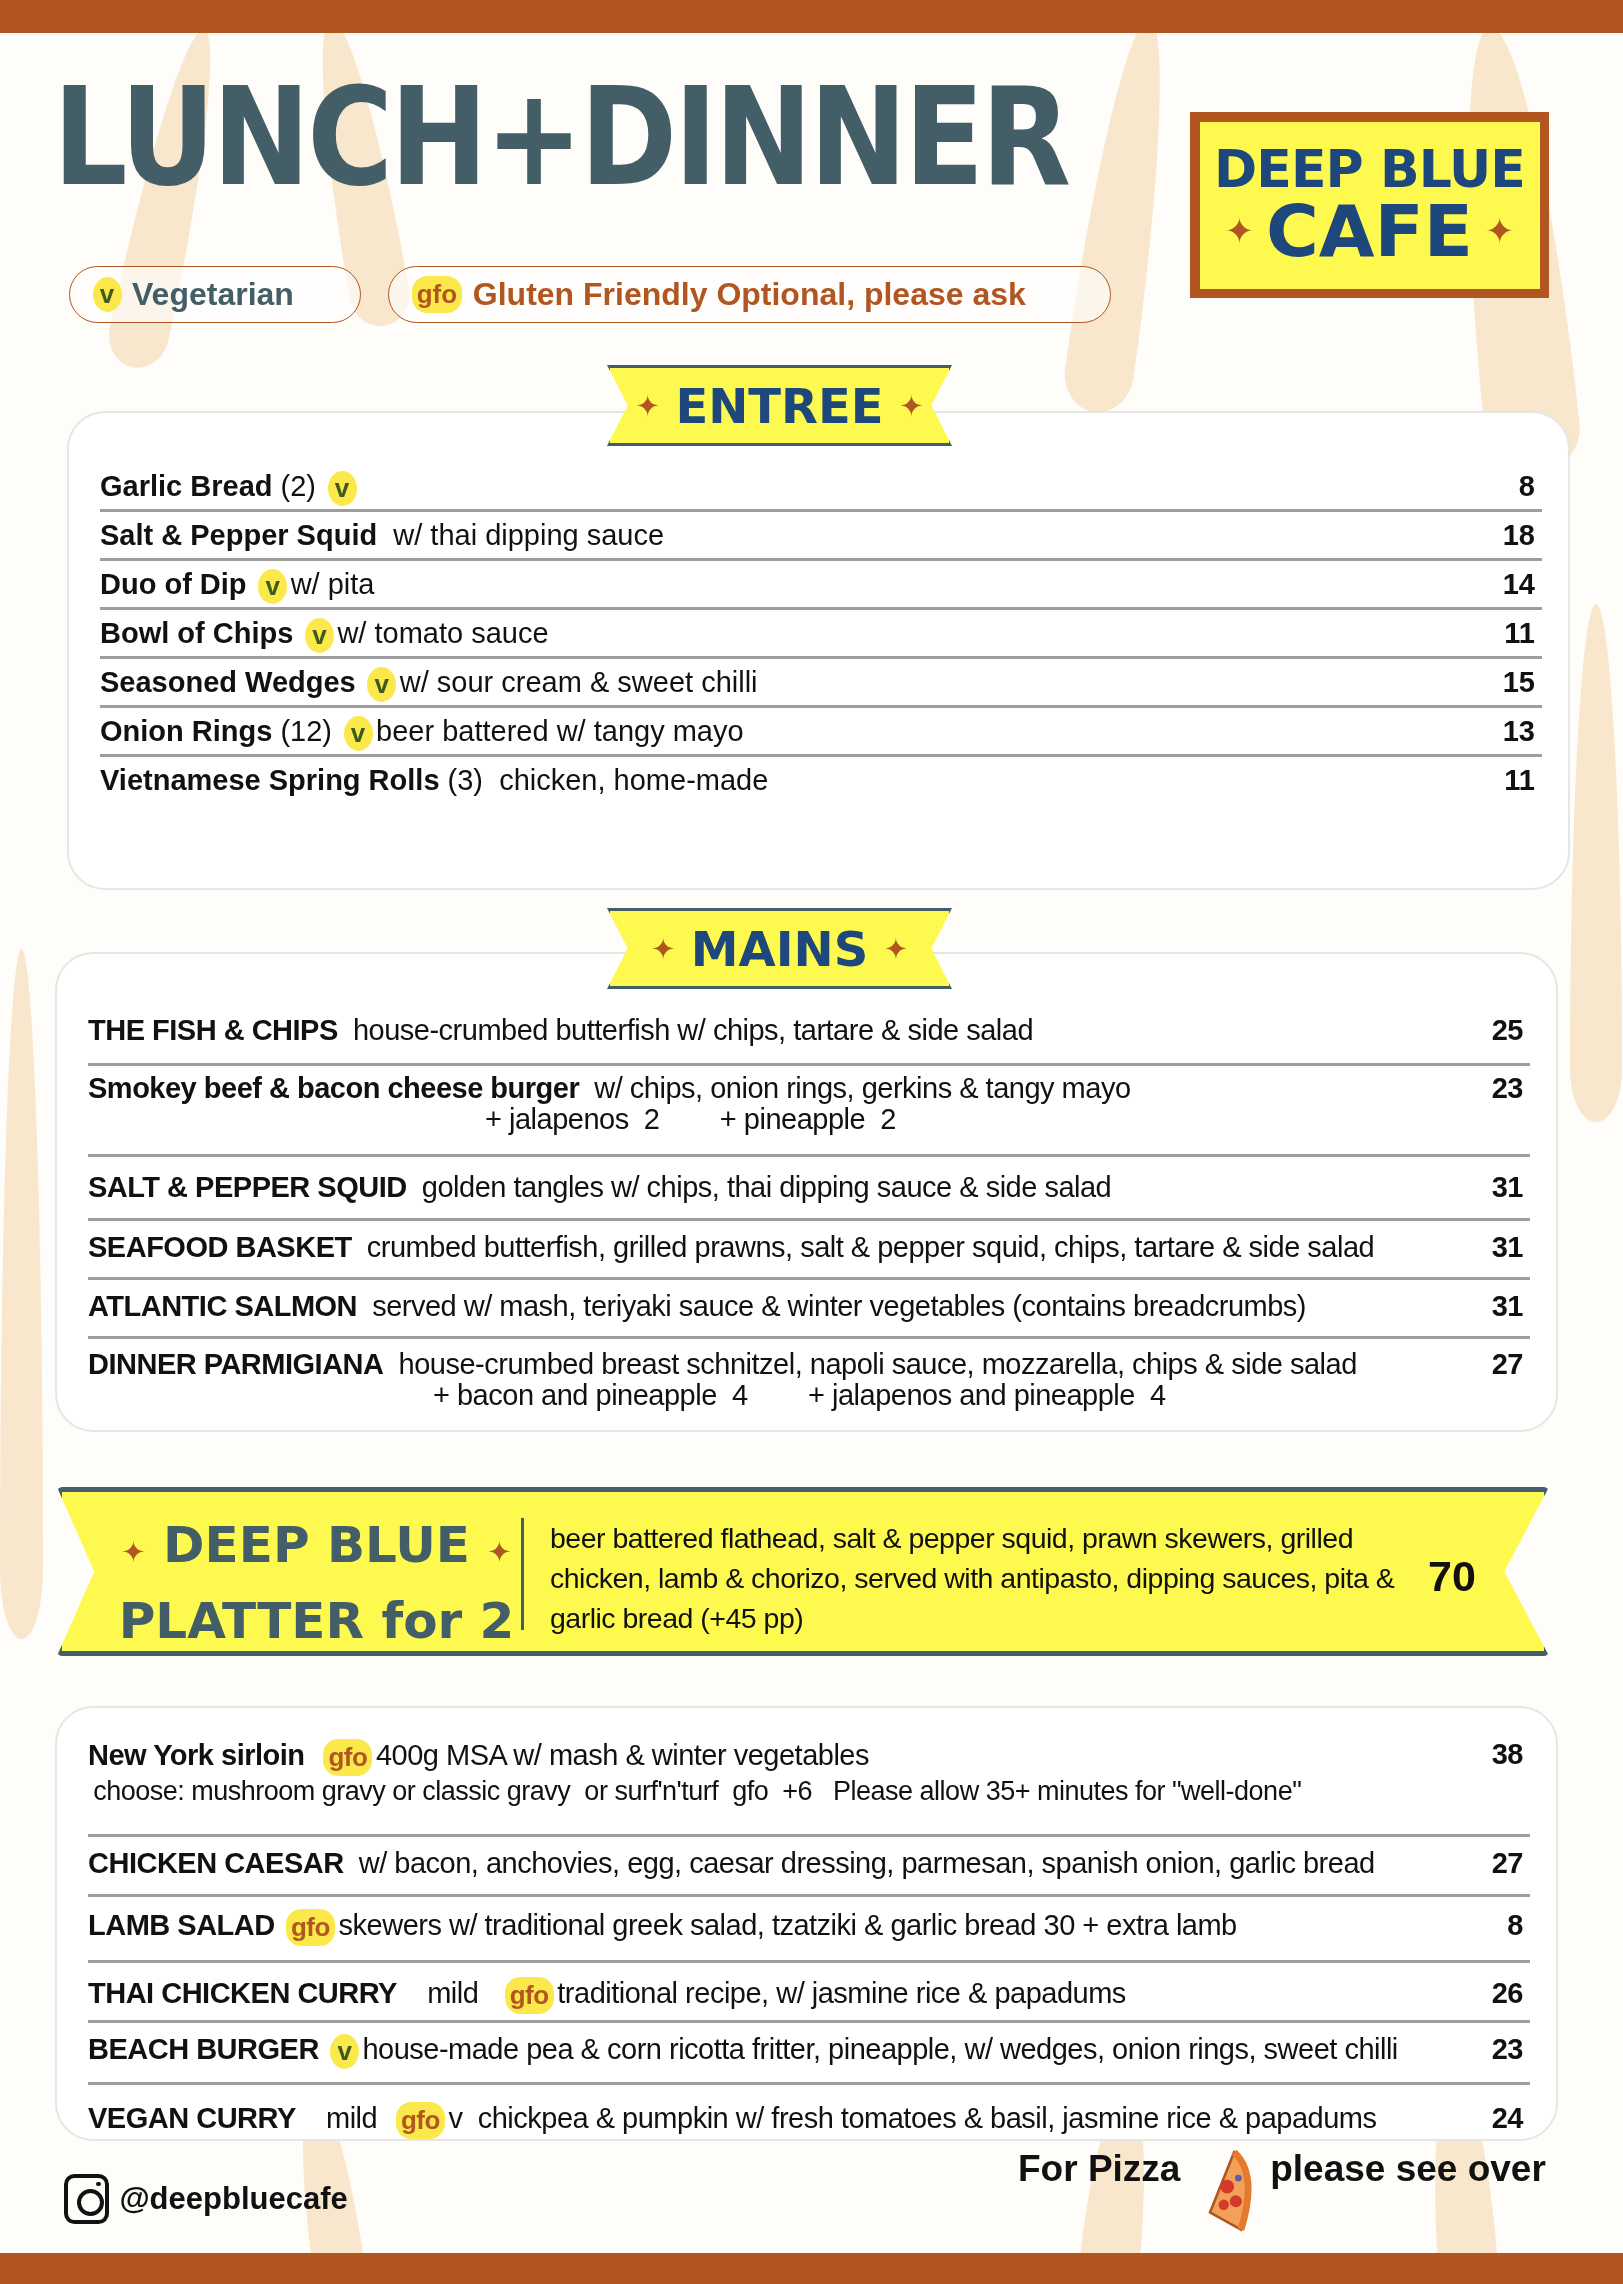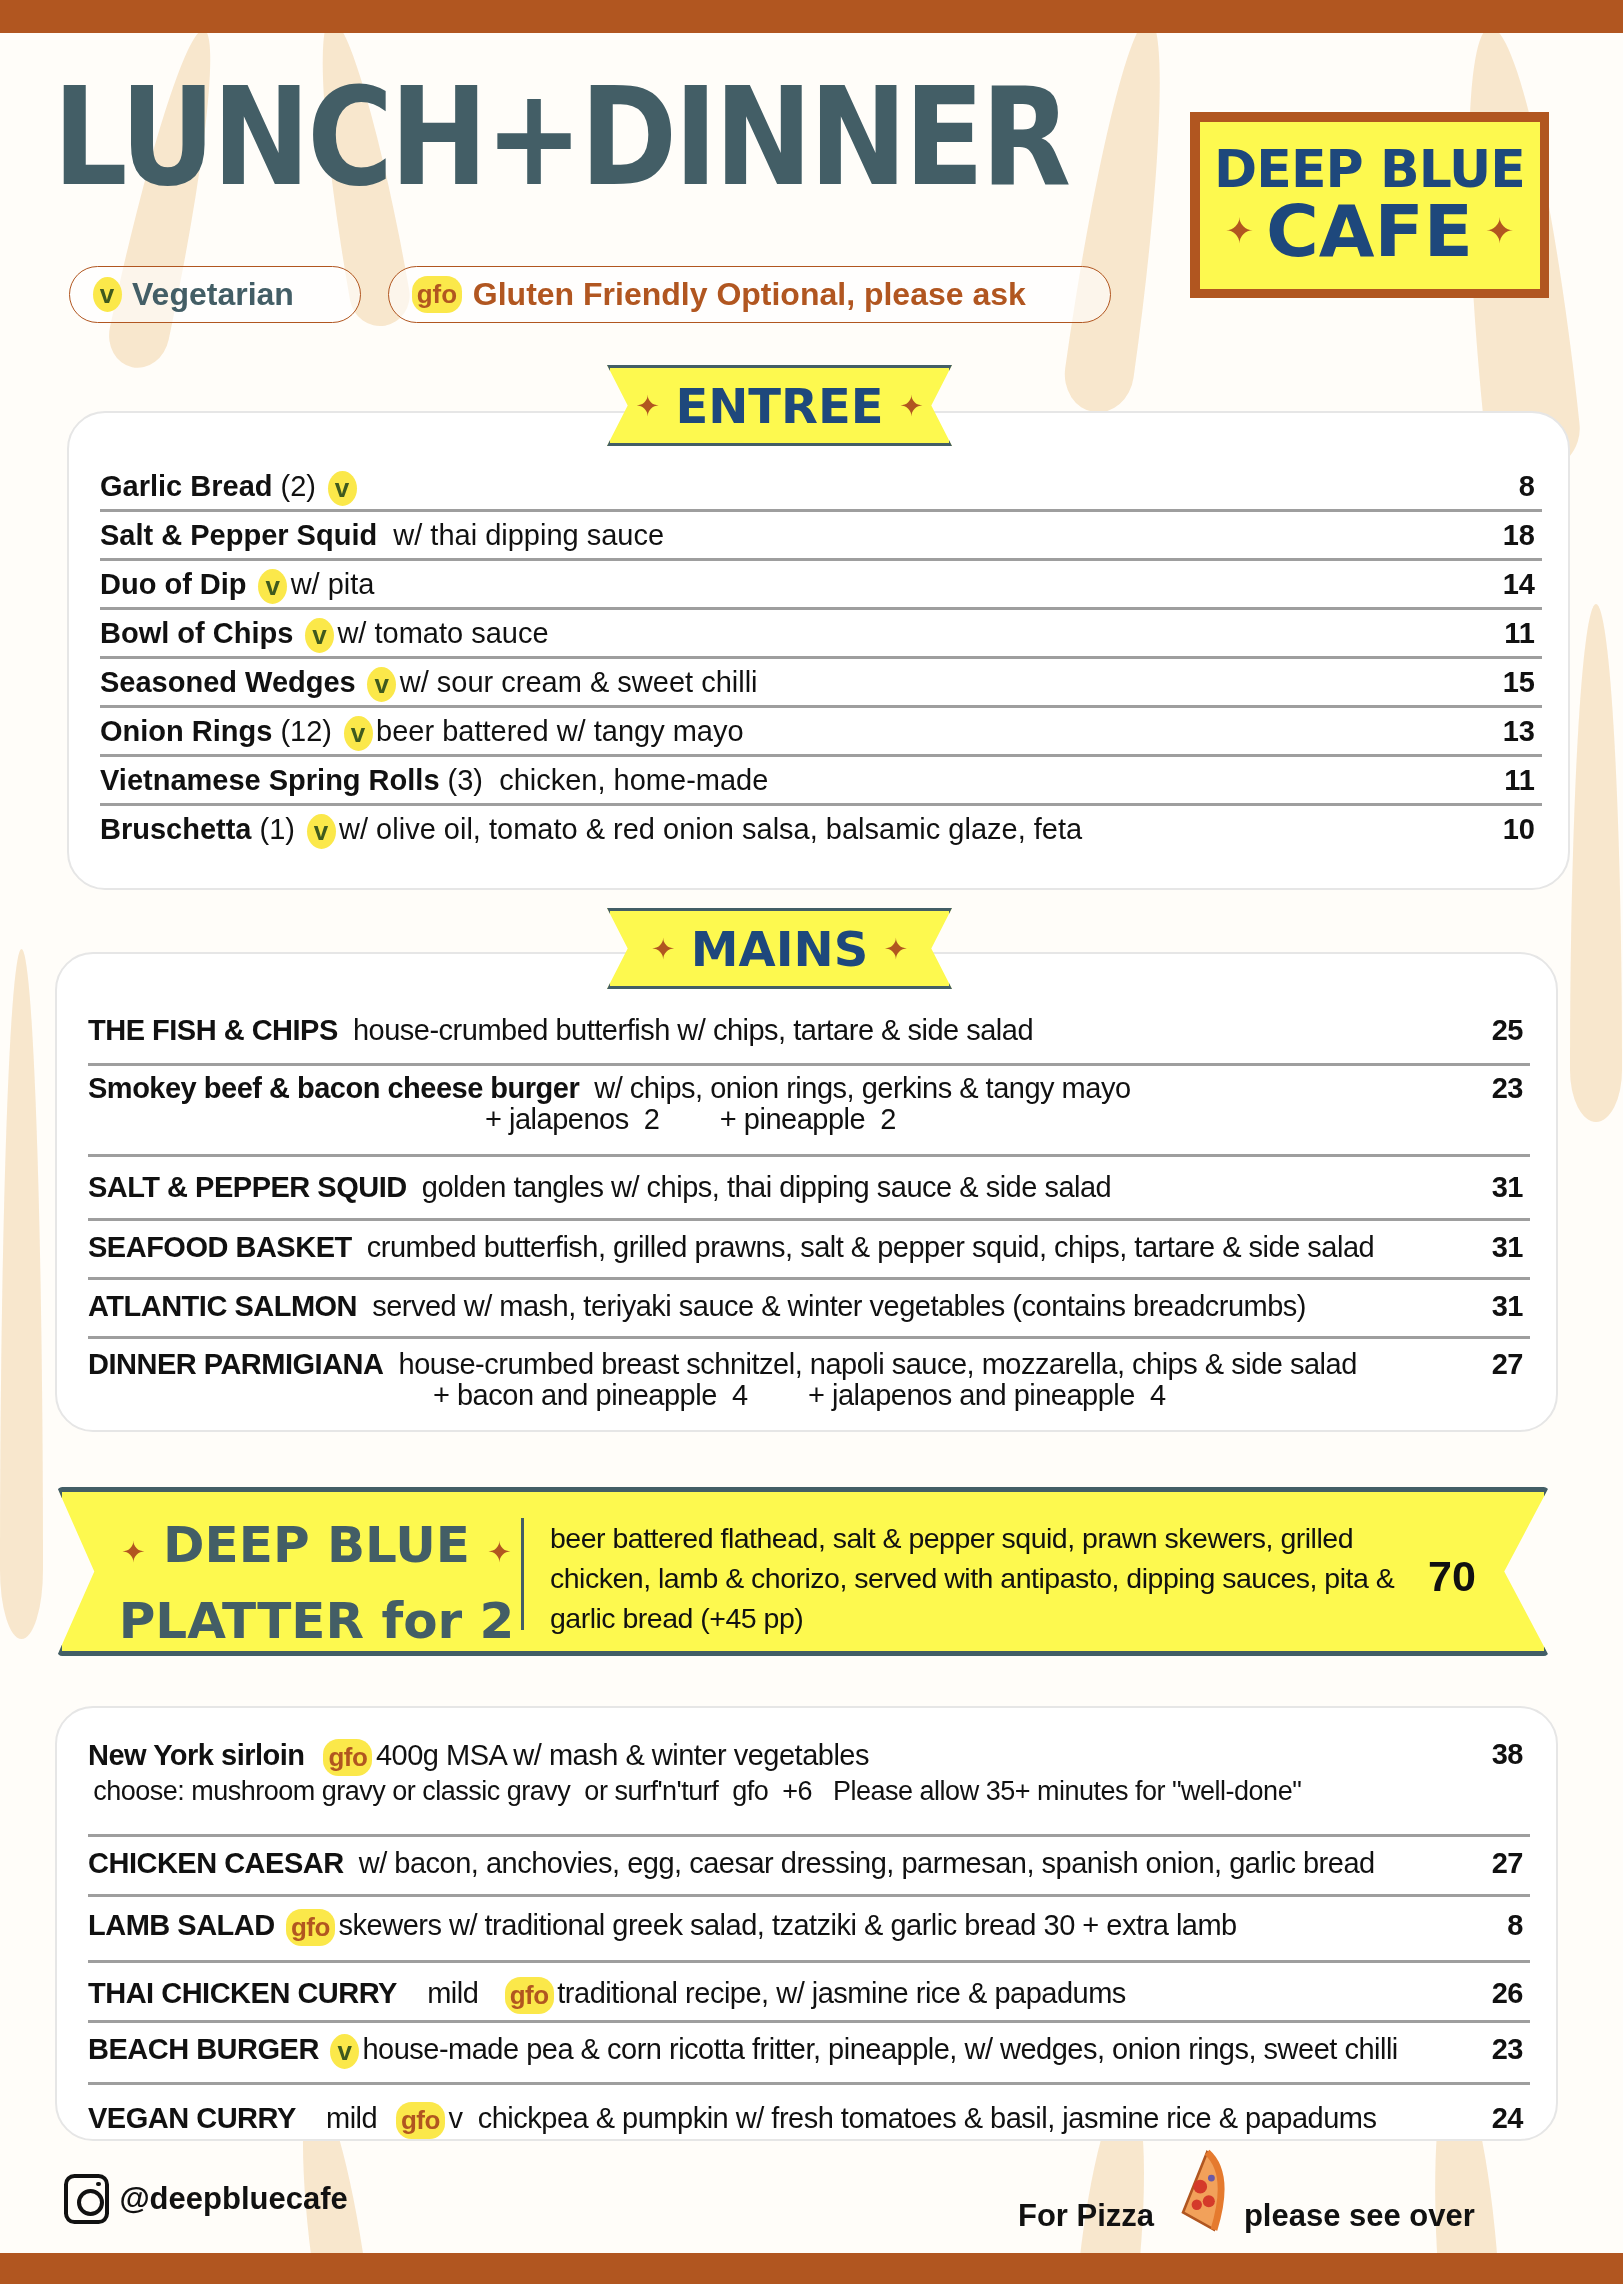--- a/index.html
+++ b/index.html
@@ -114,21 +114,21 @@
     font-size: 28.5px; line-height: 40px;
   }
   .platter-price { position: absolute; left: 1366px; top: 60px; font-size: 43px; font-weight: bold; }
 
   .extra-rows { top: 31px; }
 
   .footer-insta { position: absolute; left: 64px; top: 2174px; display: flex; align-items: center; gap: 10.4px; font-size: 31px; font-weight: bold; }
   .insta-icon { width: 45px; height: 50px; border: 4.3px solid #111; border-radius: 10.4px; position: relative; }
   .insta-icon::before { content: ""; position: absolute; left: 8.6px; top: 11.2px; width: 19px; height: 19px; border: 4.3px solid #111; border-radius: 50%; }
   .insta-icon::after { content: ""; position: absolute; right: 4.3px; top: 3.5px; width: 4.3px; height: 4.3px; background: #111; border-radius: 50%; }
-  .footer-pizza { position: absolute; left: 1018px; top: 2148px; display: flex; align-items: flex-end; gap: 10.4px; font-size: 31px; font-weight: bold; }
+  .footer-pizza { position: absolute; left: 1018px; top: 2148px; display: flex; align-items: flex-start; gap: 10.4px; font-size: 37px; font-weight: bold; }
   .pizza-icon {
     width: 69px; height: 86px; position: relative;
   }
 </style>
 </head>
 <body>
 
 <div class="bg-leaf" style="left:138px;top:26px;width:60px;height:345px;transform:rotate(12deg);"></div>
 <div class="bg-leaf" style="left:328px;top:17px;width:60px;height:311px;transform:rotate(-10deg);"></div>
 <div class="bg-leaf" style="left:1087px;top:17px;width:69px;height:397px;transform:rotate(8deg);"></div>
@@ -185,24 +185,20 @@
       <div class="row-text"><span class="name">Seasoned Wedges</span> <span class="badge-v">v</span><span class="desc">w/ sour cream &amp; sweet chilli</span></div>
       <div class="price">15</div>
     </div>
     <div class="row">
       <div class="row-text"><span class="name">Onion Rings</span><span> (12)</span> <span class="badge-v">v</span><span class="desc">beer battered w/ tangy mayo</span></div>
       <div class="price">13</div>
     </div>
     <div class="row">
       <div class="row-text" style="white-space:pre"><span class="name">Vietnamese Spring Rolls</span><span> (3)</span><span class="desc">  chicken, home-made</span></div>
       <div class="price">11</div>
-    </div>
-    <div class="row">
-      <div class="row-text"><span class="name">Bruschetta</span><span> (1)</span> <span class="badge-v">v</span><span class="desc">w/ olive oil, tomato &amp; red onion salsa, balsamic glaze, feta</span></div>
-      <div class="price">10</div>
     </div>
   </div>
 </div>
 <div class="banner entree-banner">
   <span class="spark">✦</span>
   <span>ENTREE</span>
   <span class="spark">✦</span>
 </div>
 
 <div class="card mains-card">

